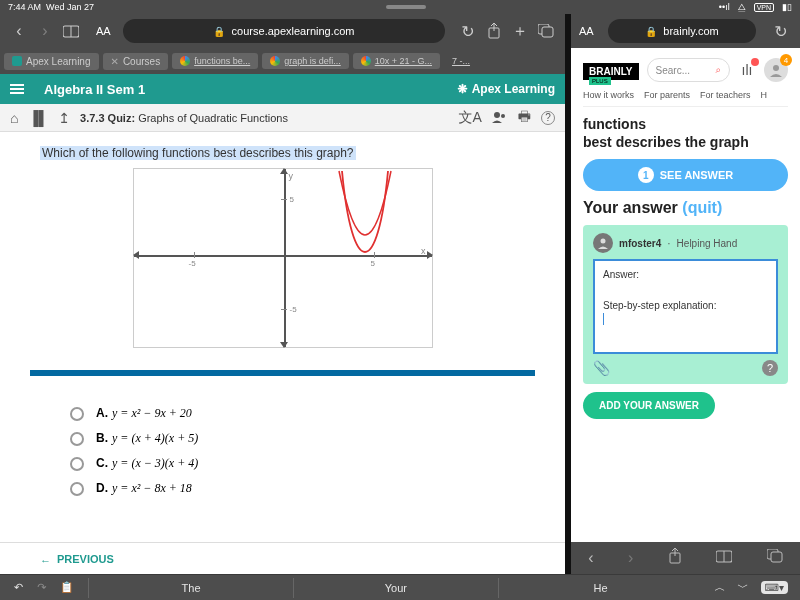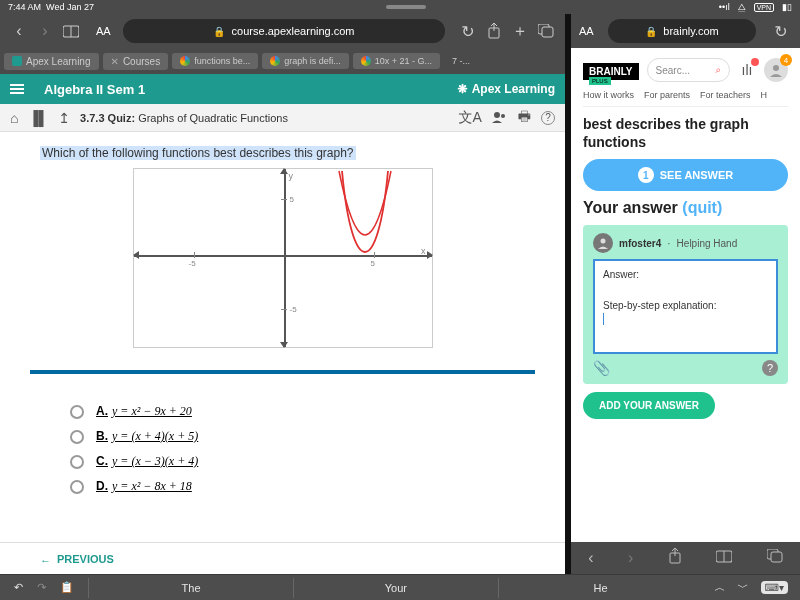--- a/index.html
+++ b/index.html
@@ -10,21 +10,21 @@
     .main-split { flex: 1; display: flex; }
     .left-pane { width: 565px; display: flex; flex-direction: column; background: #4a4a4a; }
     .right-pane { flex: 1; display: flex; flex-direction: column; background: #4a4a4a; border-left: 6px solid #111; }
     .browserbar { height: 34px; background: #4a4a4a; display: flex; align-items: center; gap: 4px; padding: 0 8px; }
     .nav-icon { width: 22px; height: 22px; display:flex; align-items:center; justify-content:center; color:#ccc; font-size:16px; }
     .aa-label { color:#fff; font-size:11px; }
     .urlbox { flex:1; height:24px; background:#2b2b2b; border-radius:12px; display:flex; align-items:center; justify-content:center; gap:6px; color:#fff; font-size:11px; margin: 0 8px; }
     .lock-icon { font-size:10px; }
     .tabbar { height: 26px; background: #4a4a4a; display:flex; align-items:center; gap:4px; padding: 0 4px; font-size:10px; color:#ccc; }
     .tab { background:#656565; padding:3px 8px; border-radius:3px; display:flex; align-items:center; gap:4px; max-width:100px; white-space:nowrap; overflow:hidden; text-overflow:ellipsis; }
-    .tab.small { font-size:9px; }
+    .tab.small { font-size:9px;text-decoration:underline; }
     .favicon { width:10px; height:10px; background:#fff; border-radius:2px; display:inline-block; }
     .favicon.g { background: conic-gradient(#4285f4, #34a853, #fbbc05, #ea4335); border-radius:50%; }
     .content-left { flex:1; background:#fff; display:flex; flex-direction:column; overflow:hidden; }
     .course-header { height:30px; background:#1f9a8f; color:#fff; display:flex; align-items:center; padding:0 10px; gap:10px; font-size:13px; font-weight:bold; justify-content:space-between; }
     .hamburger { display:flex; flex-direction:column; gap:2px; }
     .hamburger div { width:14px; height:2px; background:#fff; }
     .apex-logo { display:flex; align-items:center; gap:4px; font-size:12px; }
     .crumbbar { height:28px; background:#f3f3f3; border-bottom:1px solid #ddd; display:flex; align-items:center; padding:0 10px; gap:10px; font-size:11px; color:#333; }
     .crumb-icon { font-size:14px; color:#555; }
     .question-area { padding: 14px 40px; font-size:12px; color:#333; }
@@ -194,21 +194,21 @@
           <span class="tick-label" style="top:26px; left:156px;">5</span>
           <span class="tick-label" style="top:136px; left:156px;">-5</span>
           <span class="x-label" style="top:2px; left:155px;">y</span>
           <span class="x-label" style="top:77px; right:6px;">x</span>
           <svg class="parabola" width="300" height="180">
             <path d="M 205,2 Q 231,130 257,2" stroke="#e03030" stroke-width="1.5" fill="none" transform="translate(-0,0)"></path>
             <path d="M 208,2 C 218,110 244,110 254,2" stroke="#e03030" stroke-width="1.8" fill="none"></path>
           </svg>
         </div>
       </div>
-      <div class="options" style="border-top:4px solid #0369a1; margin:0 30px;text-decoration:underline;">
+      <div class="options" style="border-top:6px solid #0369a1; margin:0 30px;">
         <div class="option">
             <span class="radio"></span>
             <span><b>A.</b><span style="font-family:serif; font-style:italic;">y = x² − 9x + 20</span></span>
           </div>
         <div class="option">
             <span class="radio"></span>
             <span><b>B.</b><span style="font-family:serif; font-style:italic;">y = (x + 4)(x + 5)</span></span>
           </div>
         <div class="option">
             <span class="radio"></span>
@@ -255,22 +255,22 @@
           <span class="avatar-badge">4</span>
         </div>
       </div>
       <div class="brainly-nav">
         <span>How it works</span>
         <span>For parents</span>
         <span>For teachers</span>
         <span>H</span>
       </div>
       <div class="question-right">
+        <div>functions</div>
         <div>best describes the graph</div>
-        <div>functions</div>
       </div>
       <div class="see-answer">
         <span class="circle-num">1</span>
         <span>SEE ANSWER</span>
       </div>
       <div>
         <span class="your-answer">Your answer</span>
         <span class="quit">(quit)</span>
       </div>
       <div class="answer-card">

